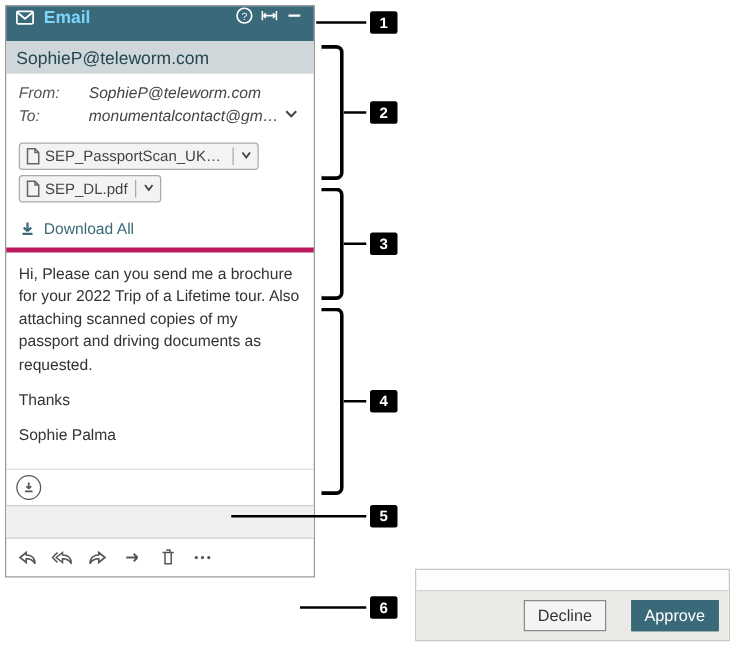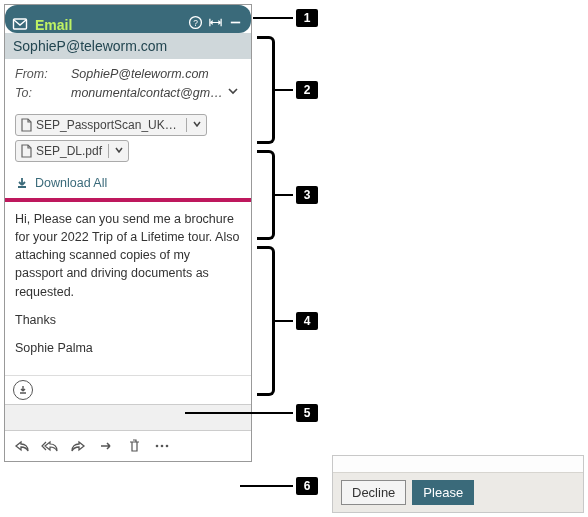--- a/index.html
+++ b/index.html
@@ -15,26 +15,25 @@
   }
   .panel {
     position: absolute;
     left: 4px; top: 4px;
     width: 248px;
     border: 1px solid #999;
     background: #fff;
   }
   .titlebar {
     background: #3a6a7a;
-    color: #bef264;
+    color: #7dd3fc;
     height: 28px;
     display: flex;
-    align-items: flex-end;
+    align-items: flex-start;
     padding: 0 6px;
-    border-radius: 12px;
   }
   .titlebar .icon { width: 18px; height: 18px; display: flex; align-items:center; justify-content:center; }
   .titlebar .title { font-weight: 600; margin-left: 6px; flex: 1; font-size: 14px;}
   .titlebar .act { width: 20px; text-align:center; cursor:pointer; }
   .senderbar {
     background: #cfd7da;
     color: #234651;
     font-size: 14px;
     padding: 5px 8px;
   }
@@ -129,22 +128,22 @@
     width: 252px;
     height: 58px;
     border: 1px solid #c8c8c8;
     background: #fdfdfd;
   }
   .approval .bar {
     position:absolute; left:0; right:0; bottom:0;
     background:#eceae6;
     border-top:1px solid #d7d5d0;
     height: 40px;
-    display:flex; align-items:center; 
-    padding: 0 8px; gap:6px;
+    display:flex; align-items:center; justify-content:flex-end;
+    padding: 0 8px; gap:20px;
   }
   .btn {
     font-size:13px; padding:4px 10px; cursor:pointer;
     border:1px solid #8a8a8a; background:#f4f4f4; color:#333;
   }
   .btn.primary {
     background:#3a6a7a; color:#fff; border-color:#3a6a7a;
   }
 </style>
 </head>
@@ -318,15 +317,15 @@
   </div>
 
 <div class="hline" style="left:240px; top:485px; width:53px;"></div>
 <div class="callout" style="left:296px; top:477px;">
     <span class="num">6</span>
   </div>
 
 <div class="approval">
   <div class="bar">
     <button class="btn">Decline</button>
-    <button class="btn primary">Please</button>
+    <button class="btn primary">Approve</button>
   </div>
 </div>
 
 </body></html>

